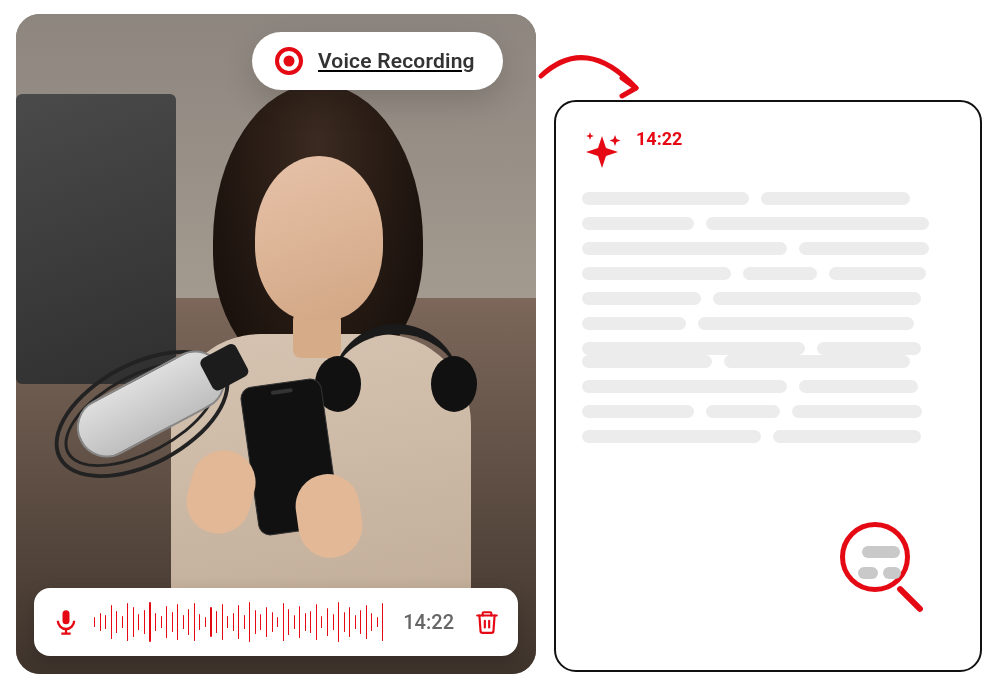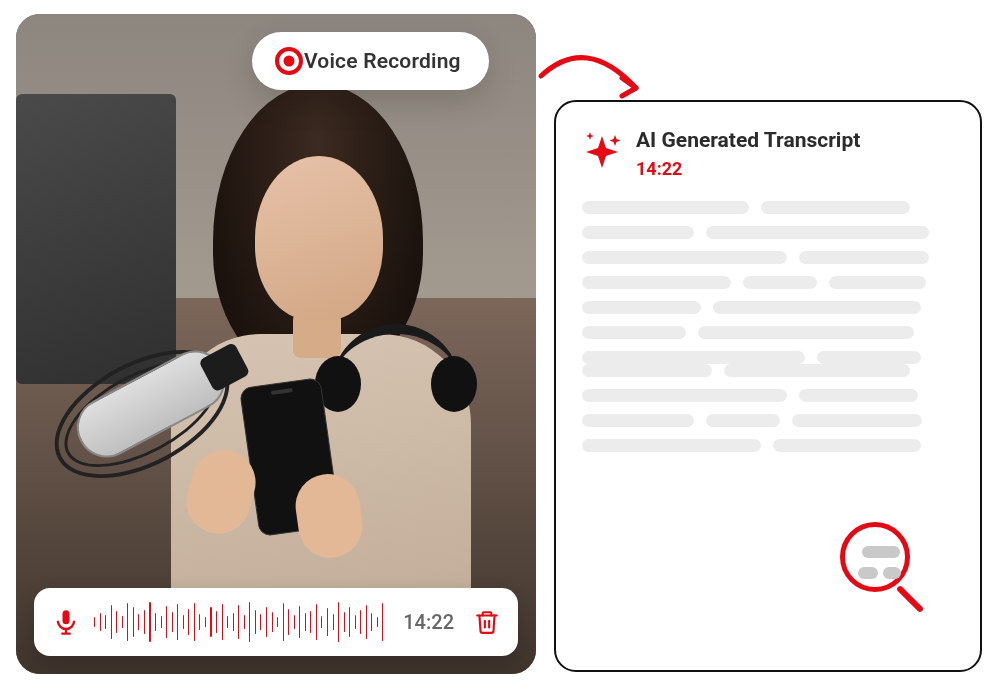--- a/index.html
+++ b/index.html
@@ -181,22 +181,24 @@
     
     .recording-pill {
       position: absolute;
       top: 32px;
       left: 252px;
       background: #fff;
       border-radius: 40px;
       padding: 14px 28px 14px 22px;
       display: flex;
       align-items: center;
+      gap: 14px;
       box-shadow: 0 12px 30px rgba(0,0,0,0.15);
       z-index: 10;
+      text-decoration: underline;
     }
 
     .recording-pill .label {
       font-size: 21px;
       font-weight: 600;
       color: #333;
       letter-spacing: 0.2px;
     }
 
     .record-icon {
@@ -491,21 +493,20 @@
 <div class="transcript-card">
   <div class="transcript-header">
     <span class="sparkle-icon">
       <svg viewBox="0 0 40 40" width="40" height="40">
         <path d="M20 6 L24 18 L36 22 L24 26 L20 38 L16 26 L4 22 L16 18 Z" fill="#e50914"></path>
         <path d="M33 5 L34.5 9 L38.5 10.5 L34.5 12 L33 16 L31.5 12 L27.5 10.5 L31.5 9 Z" fill="#e50914"></path>
         <path d="M8 2 L9 5 L12 6 L9 7 L8 10 L7 7 L4 6 L7 5 Z" fill="#e50914"></path>
       </svg>
     </span>
     <div>
-      <div class="transcript-title">AI Generated Transcript</div>
       <div class="transcript-time">14:22</div>
     </div>
   </div>
 
   <div class="skeleton-block" id="skeleton-top">
       <div class="skeleton-row">
         <div class="skel" style="width: 45%;"></div>
         <div class="skel" style="width: 40%;"></div>
       </div>
       <div class="skeleton-row">

